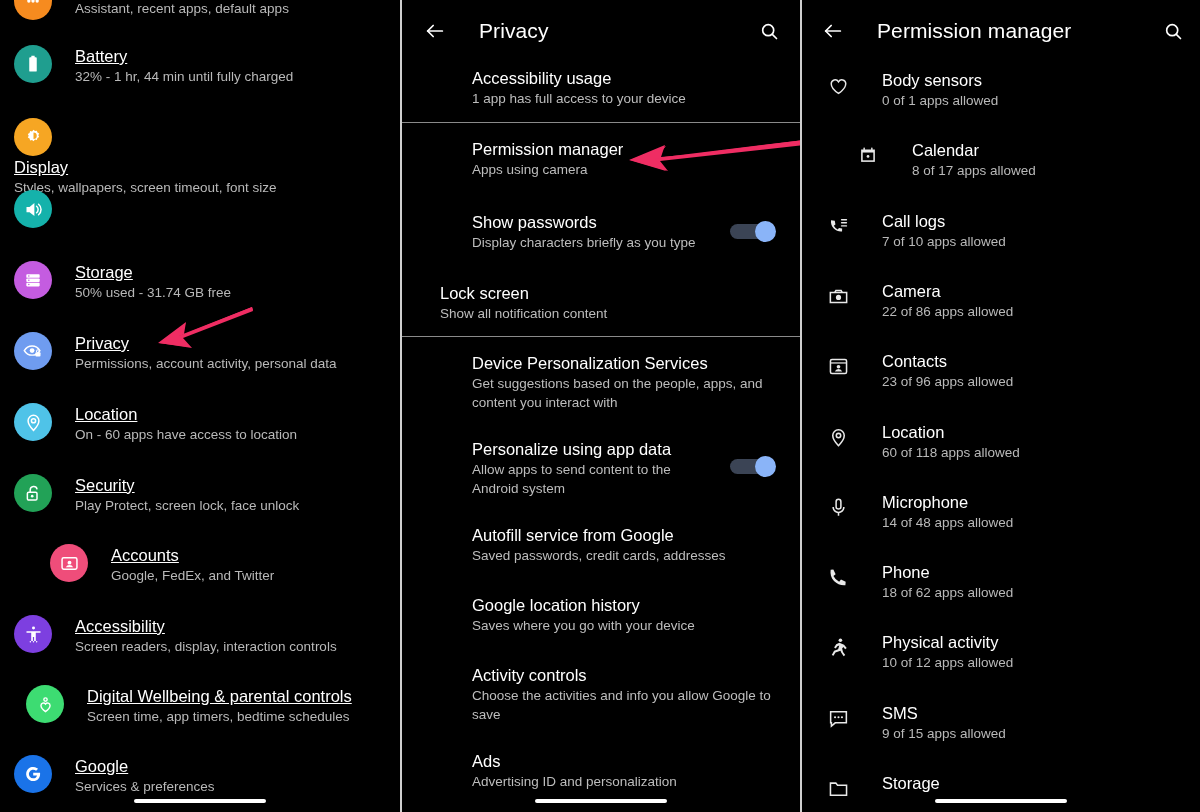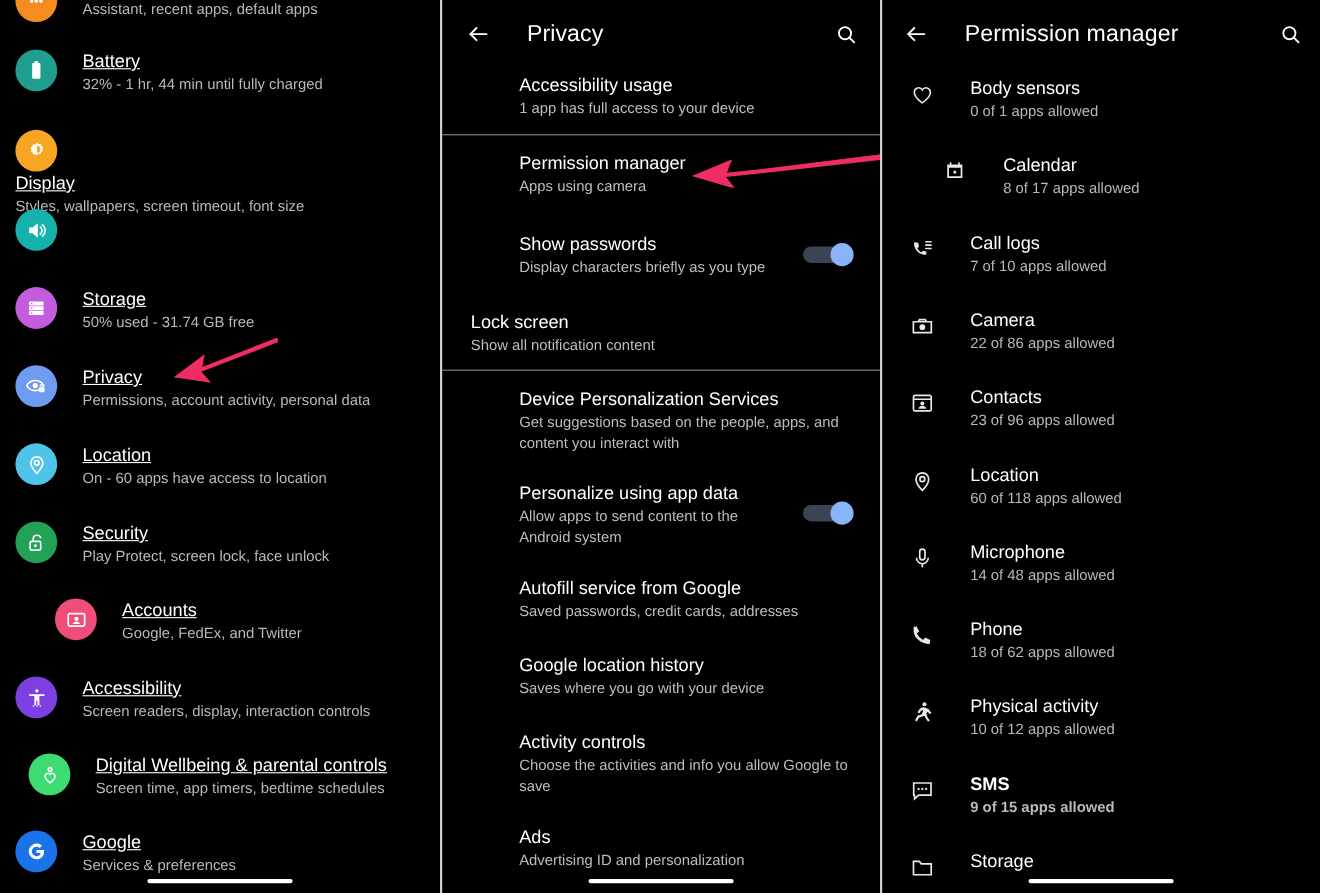--- a/index.html
+++ b/index.html
@@ -274,21 +274,21 @@
       <div style="max-width:255px">
         <div class="pv-title">Show passwords</div>
         <div class="pv-sub">Display characters briefly as you type</div>
       </div>
       <div class="toggle" style="top:9px;">
         <div class="track"></div>
         <div class="knob"></div>
       </div>
     </div>
 
-    <div class="pv-row" style="position:absolute; top:283px; left:0; right:0;padding-left:26px;">
+    <div class="pv-row" style="position:absolute; top:283px; left:12px; right:0;padding-left:26px;">
       <div>
         <div class="pv-title">Lock screen</div>
         <div class="pv-sub">Show all notification content</div>
       </div>
     </div>
 
     <div class="divider" style="position:absolute; top:336px; left:0;"></div>
 
     <div class="pv-row" style="position:absolute; top:353px; left:0; right:0;">
       <div style="max-width:302px">
@@ -475,21 +475,21 @@
           <circle cx="14" cy="4.4" r="1.9"></circle>
           <path d="M12.9 7.1 9.6 8.6 7.4 12l1.7 1.1 1.7-2.5 2-.8-1.2 4.1-4.2 1.4-2.4 4.4 1.8 1 2-3.6 5.3-1.8.7 2 2.6 3.7 1.6-1.2-2.3-3.2-.9-3.6 1.3-1.5 1.8 2.3 1.7-1.2-2.8-3.6z"></path>
         </svg>
       </div>
       <div>
         <div class="pm-title">Physical activity</div>
         <div class="pm-sub">10 of 12 apps allowed</div>
       </div>
     </div>
 
-    <div class="pm-row" style="position:absolute; top:703px; left:0; right:0;font-weight:bold;">
+    <div class="pm-row" style="position:absolute; top:703px; left:0; right:0;">
       <div class="pm-ic">
         <svg width="23" height="23" viewBox="0 0 24 24" fill="none" stroke="#e8e8e8" stroke-width="1.6">
           <path d="M3.8 5h16.4v11.5H8.6L4.6 20v-3.5H3.8z"></path>
           <circle cx="8.4" cy="10.7" r="1.1" fill="#e8e8e8" stroke="none"></circle>
           <circle cx="12" cy="10.7" r="1.1" fill="#e8e8e8" stroke="none"></circle>
           <circle cx="15.6" cy="10.7" r="1.1" fill="#e8e8e8" stroke="none"></circle>
         </svg>
       </div>
       <div>
         <div class="pm-title">SMS</div>

